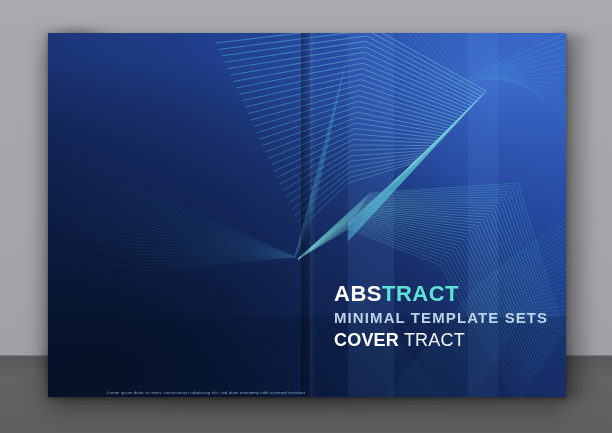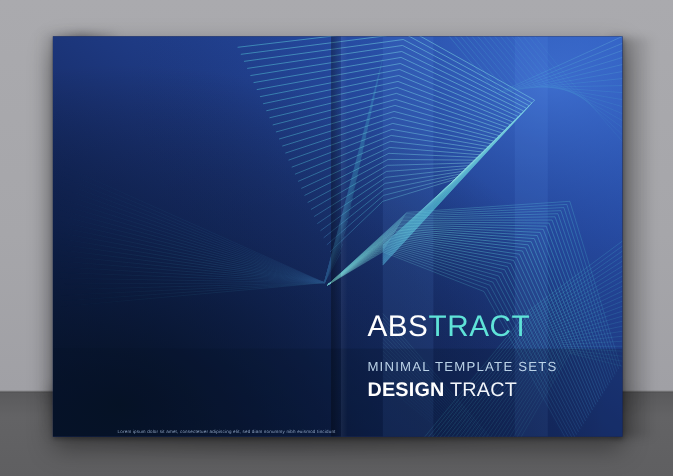--- a/index.html
+++ b/index.html
@@ -58,28 +58,28 @@
   #cover svg { display:block; width:518px; height:364px; }
 
   
   .textblock {
     position:absolute;
     left:286px; top:250px; width:220px;
     text-align:left;
     pointer-events:none;
   }
   .t-abstract {
-    font-size:27px; font-weight:normal; letter-spacing:.5px; line-height:1;
+    font-size:22px; font-weight:bold; letter-spacing:.5px; line-height:1;
     white-space:nowrap;
   }
   .t-abstract .w { color:#ffffff; }
   .t-abstract .c { color:#5fe3d8; }
   .t-sub {
-    margin-top:16px;
-    font-size:12px; font-weight:normal; letter-spacing:1.1px;
+    margin-top:4px;
+    font-size:15px; font-weight:bold; letter-spacing:1.1px;
     color:#bcd3e8; white-space:nowrap;
   }
   .t-cover {
     margin-top:5px;
     font-size:18px; line-height:1; white-space:nowrap;
   }
   .t-cover .b { color:#ffffff; font-weight:bold; letter-spacing:.2px; }
   .t-cover .n { color:#f2f5fa; font-weight:normal; letter-spacing:.2px; }
 
   
@@ -357,20 +357,20 @@
 
     <div class="spine-a"></div>
     <div class="spine-b"></div>
 
     <div class="textblock">
       <div class="t-abstract">
         <span class="w">ABS</span><span class="c">TRACT</span>
       </div>
       <div class="t-sub">MINIMAL TEMPLATE SETS</div>
       <div class="t-cover">
-        <span class="b">DESIGN</span><span class="n"> TRACT</span>
+        <span class="b">COVER</span><span class="n"> TRACT</span>
       </div>
     </div>
 
     <div class="lorem">Lorem ipsum dolor sit amet, consectetuer adipiscing elit, sed diam nonummy nibh euismod tincidunt ut laoreet dolore magna aliquam erat volutpat. Ut wisi enim adm.</div>
 
   </div>
 </div>
 
 </body></html>

